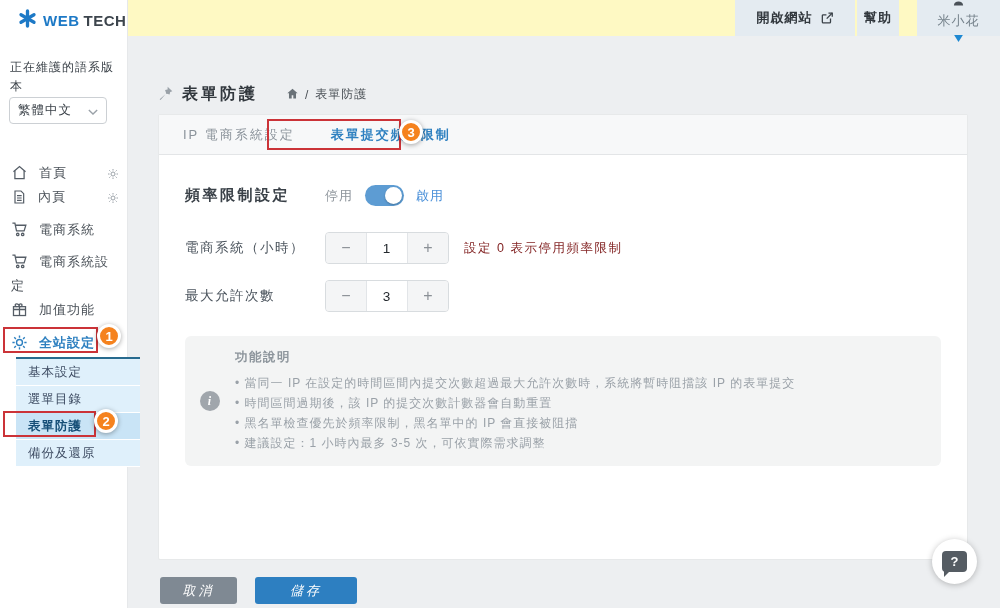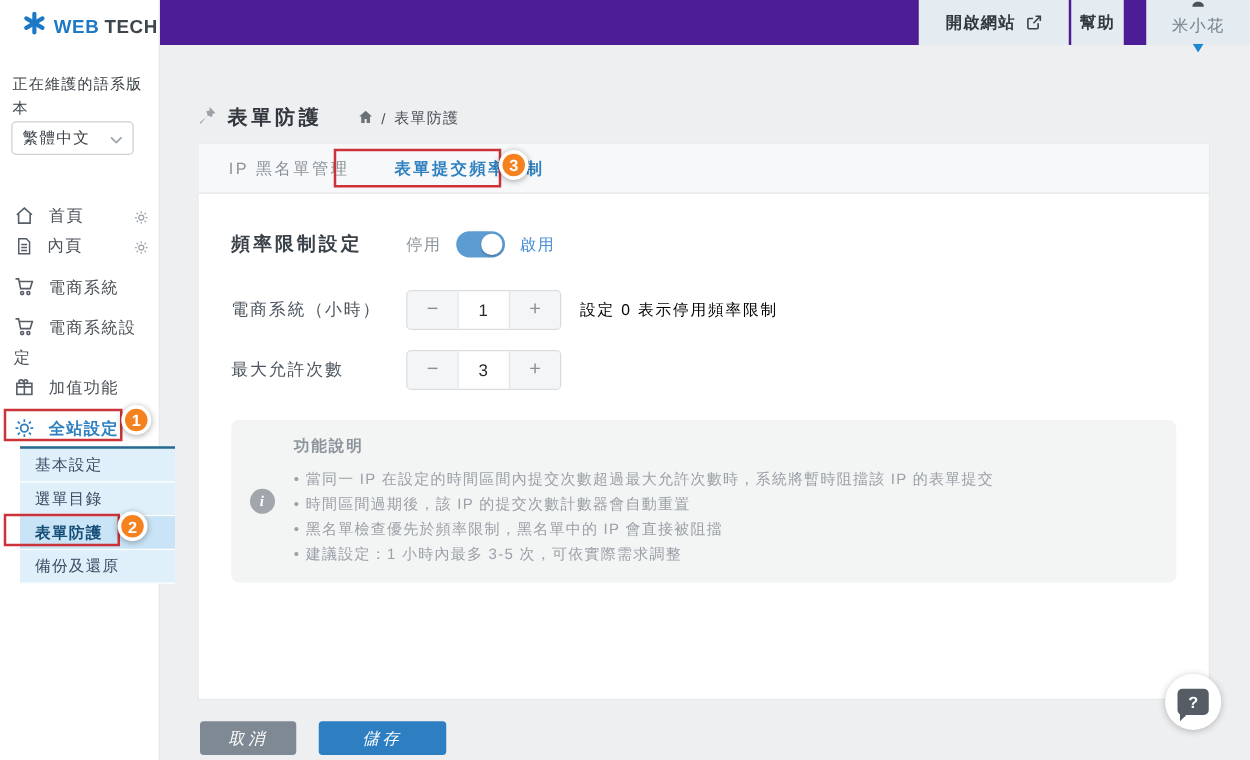--- a/index.html
+++ b/index.html
@@ -2,21 +2,21 @@
 <html><head>
 <meta charset="utf-8">
 <style>
   * { margin:0; padding:0; box-sizing:border-box; }
   body { background:#fff; }
   .stage { position:relative; width:1000px; height:608px; overflow:hidden;
            background:#edeff1; font-family:"Liberation Sans","DejaVu Sans",sans-serif;
            letter-spacing:1px; }
 
   
-  .topbar { position:absolute; top:0; left:0; right:0; height:36px; background:#4c1d95; z-index:1; }
+  .topbar { position:absolute; top:0; left:0; right:0; height:36px; background:#fef9c3; z-index:1; }
   .tb-cell { position:absolute; top:0; height:36px; background:#e4ebf1;
              display:flex; align-items:center; justify-content:center; gap:7px;
              font-size:13px; color:#32383e; font-weight:bold; cursor:pointer; }
   .tb-open { left:735px; width:120px; }
   .tb-help { left:857px; width:42px; }
   .tb-user { left:917px; width:83px; font-weight:normal; color:#74808a; gap:5px;flex-direction:column; }
   .tb-cell svg { display:block; }
 
   
   .sidebar { position:absolute; top:0; left:0; width:128px; height:608px;
@@ -70,21 +70,21 @@
   .toggle .knob { position:absolute; right:2px; top:2px; width:17px; height:17px;
                   border-radius:50%; background:#fff; box-shadow:0 1px 2px rgba(0,0,0,.25); }
 
   .stepper { display:flex; height:32px; border:1px solid #d8dcdf; border-radius:4px;
              overflow:hidden; background:#f4f5f6; }
   .step-btn { width:40px; display:flex; align-items:center; justify-content:center;
               font-size:16px; color:#8a9096; cursor:pointer; background:#f4f5f6; border:none; }
   .step-val { width:42px; display:flex; align-items:center; justify-content:center;
               background:#fff; border-left:1px solid #e2e5e8; border-right:1px solid #e2e5e8;
               font-size:13.5px; color:#24292e; }
-  .hint { margin-left:15px; font-size:12.5px; color:#000000; letter-spacing:1.5px; }
+  .hint { margin-left:15px; font-size:12.5px; color:#7f1d1d; letter-spacing:1.5px; }
 
   .info-box { position:relative; margin-top:24px; background:#f3f4f4; border-radius:6px;
               padding:13px 20px 13px 50px; }
   .info-title { font-size:12.5px; font-weight:bold; color:#8d959c; letter-spacing:1.5px; }
   .info-icon { position:absolute; left:15px; top:50%; margin-top:-10px; width:20px; height:20px;
                border-radius:50%; background:#a0a6ac; color:#fff; display:flex; align-items:center;
                justify-content:center; font-size:12px; font-style:italic;
                font-family:"Liberation Serif","DejaVu Serif",serif; font-weight:bold; }
   .info-box ul { list-style:none; margin-top:7px; }
   .info-box li { font-size:12px; line-height:20px; color:#9aa1a8; letter-spacing:1px; }
@@ -277,21 +277,21 @@
             <path d="M12 3l9.5 8.5h-3V21h-5v-6h-3v6h-5v-9.5h-3z"></path>
           </svg>
       </span>
       <span>/</span>
       <span>表單防護</span>
     </span>
   </div>
 
   <div class="card">
     <div class="tabbar">
-      <div class="tab">IP 黑名單管理</div>
+      <div class="tab">IP 電商系統設定</div>
       <div class="tab active">表單提交頻率限制</div>
     </div>
 
     <div class="card-body">
 
       <div class="form-row row-1">
         <div class="lbl-strong">頻率限制設定</div>
         <span class="tgl-off">停用</span>
         <div class="toggle">
             <div class="knob"></div>

